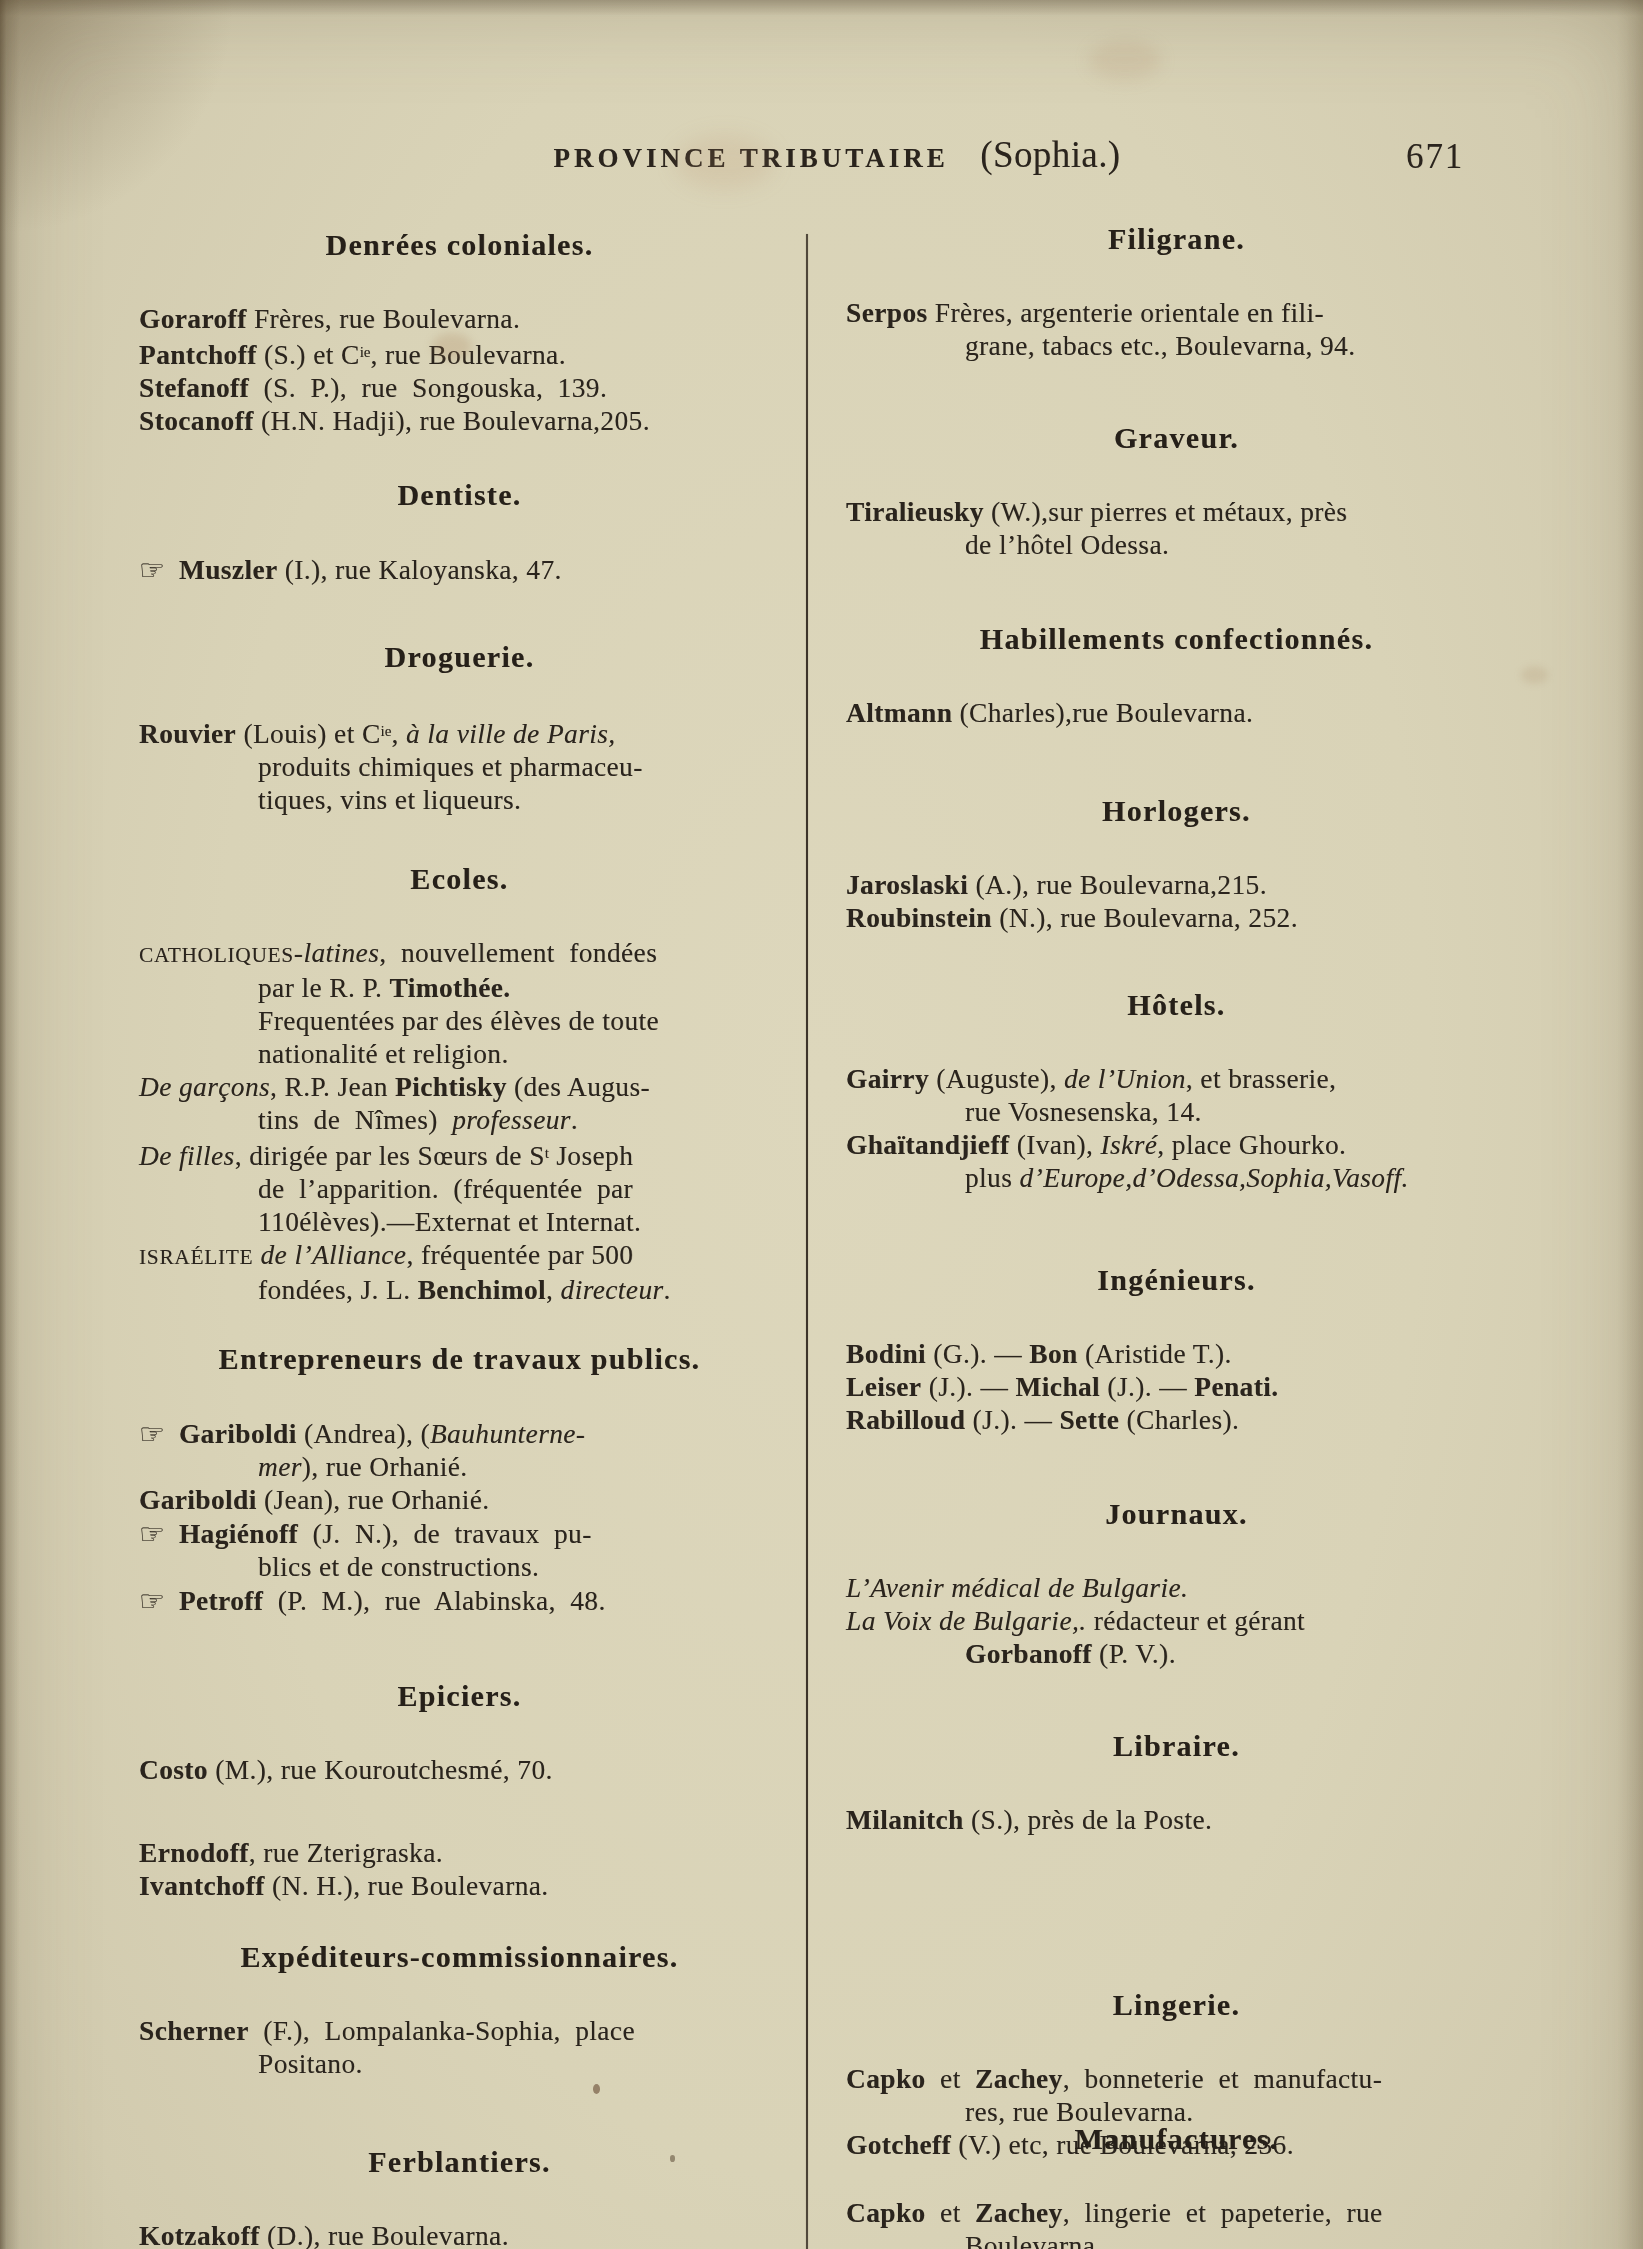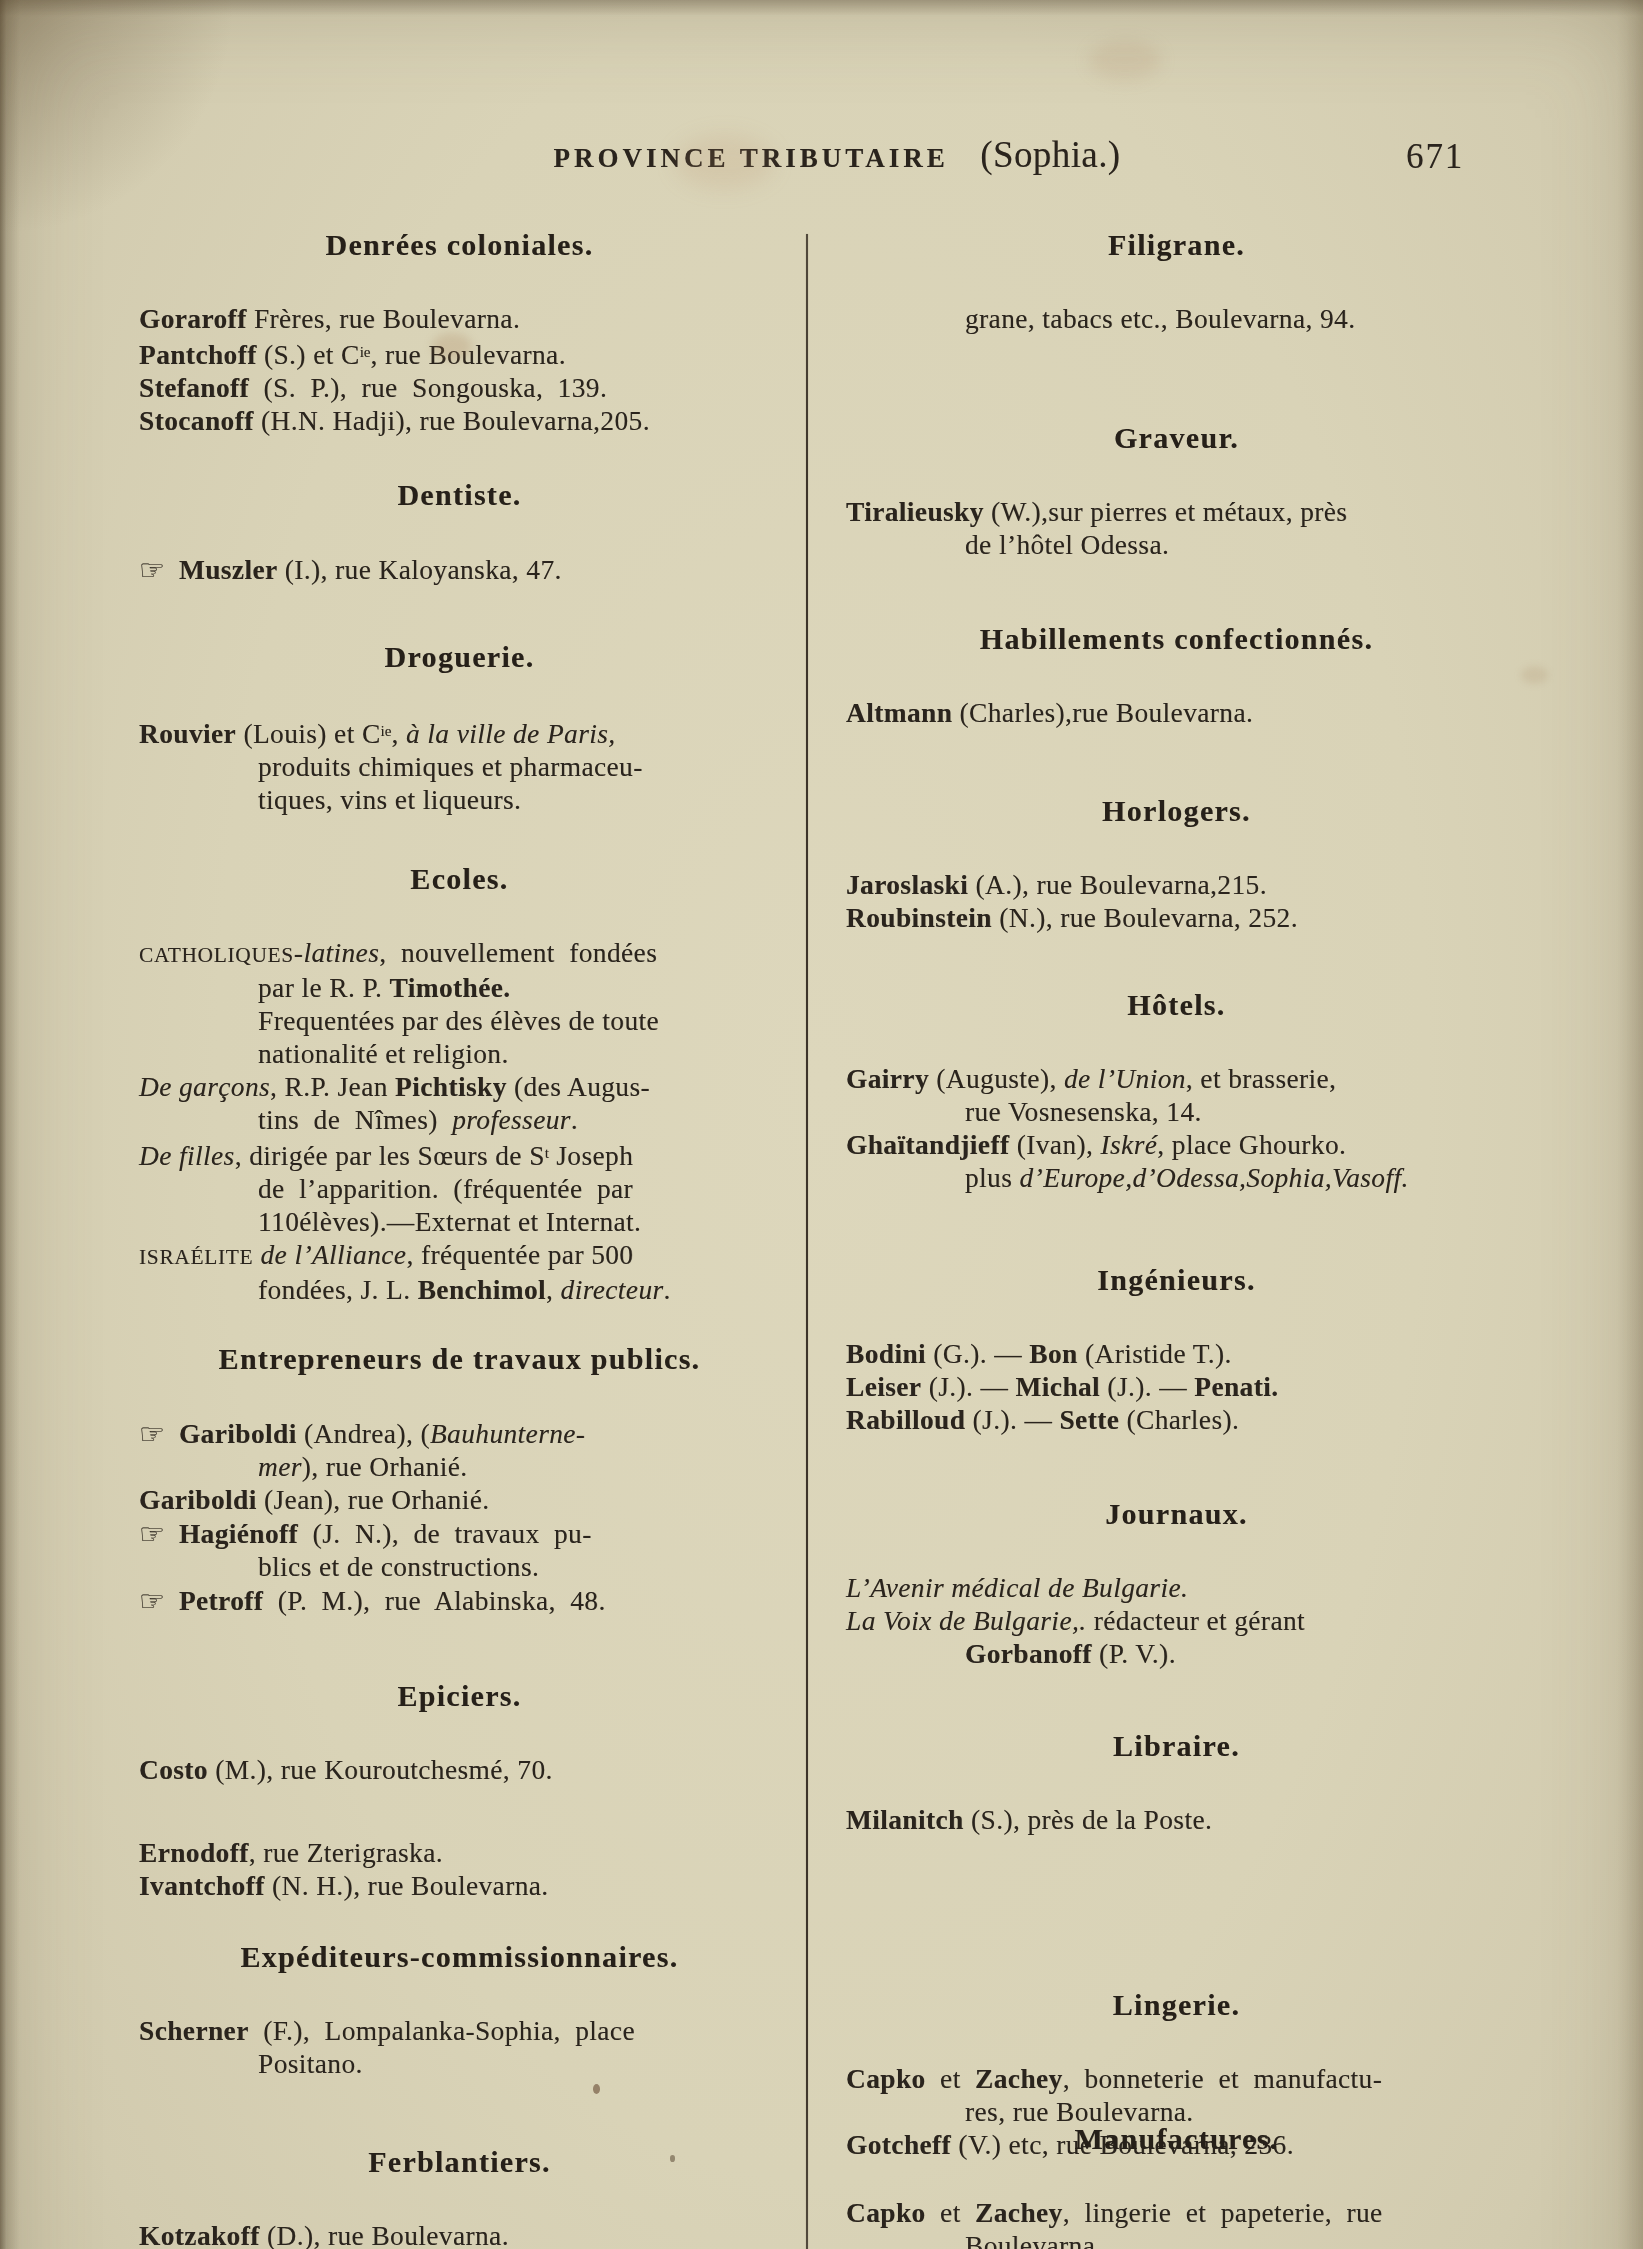--- a/index.html
+++ b/index.html
@@ -196,24 +196,25 @@
       <div class="section" style="top: 2142px;">
         <div class="heading"><span class="b">Ferblantiers.</span></div>
         <div class="entries">
           <div class="entry">
             <div class="line"><span class="b">Kotzakoff</span><span class=""> (D.), rue Boulevarna.</span></div>
           </div>
         </div>
       </div>
     </div>
   <div class="col col-right" id="col-right">
-      <div class="section" style="top: 225px;">
+      <div class="section" style="top: 219px;">
         <div class="heading"><span class="b">Filigrane.</span></div>
         <div class="entries">
           <div class="entry">
+            <div class="line"><span class="b">Serpos</span><span class=""> Frères, argenterie orientale en fili-</span></div>
             <div class="line ind1"><span class="">grane, tabacs etc., Boulevarna, 94.</span></div>
           </div>
         </div>
       </div>
       <div class="section" style="top: 418px;">
         <div class="heading"><span class="b">Graveur.</span></div>
         <div class="entries">
           <div class="entry">
             <div class="line"><span class="b">Tiralieusky</span><span class=""> (W.),sur pierres et métaux, près</span></div>
             <div class="line ind1"><span class="">de l’hôtel Odessa.</span></div>

